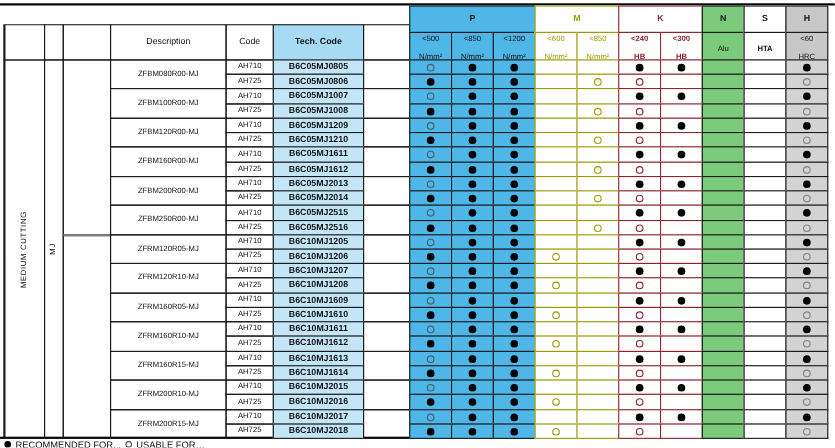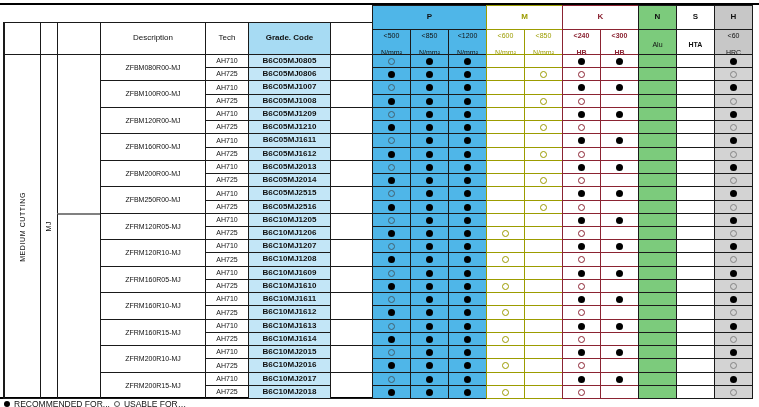--- a/index.html
+++ b/index.html
@@ -34,24 +34,24 @@
       </div>
       <div class="cell" style="left: 57px; top: 54px; width: 44px; height: 160px;"></div>
       <div class="cell" style="left: 57px; top: 213px; width: 44px; height: 186px; border-top: 2px solid rgb(128, 128, 128);"></div>
       <div class="cell" style="left: 3px; top: 22px; width: 38px; height: 33px; border-left-width: 2px;"></div>
       <div class="cell" style="left: 40px; top: 22px; width: 18px; height: 33px;"></div>
       <div class="cell" style="left: 57px; top: 22px; width: 44px; height: 33px;"></div>
       <div class="cell" style="left: 100px; top: 22px; width: 106px; height: 33px;">
         <span class="hdr-txt">Description</span>
       </div>
       <div class="cell" style="left: 205px; top: 22px; width: 44px; height: 33px;">
-        <span class="hdr-txt">Tech</span>
+        <span class="hdr-txt">Code</span>
       </div>
       <div class="cell" style="left: 248px; top: 22px; width: 83px; height: 33px; background: rgb(167, 219, 243); font-weight: bold;">
-        <span class="hdr-txt">Grade. Code</span>
+        <span class="hdr-txt">Tech. Code</span>
       </div>
       <div class="cell" style="left: 330px; top: 22px; width: 43px; height: 33px;"></div>
       <div class="cell" style="left: 372px; top: 5px; width: 115px; height: 25px; background: rgb(79, 182, 232); border-color: rgb(26, 26, 26); color: rgb(17, 17, 17);">
         <span class="grp-letter">P</span>
       </div>
       <div class="cell" style="left: 372px; top: 29px; width: 39px; height: 26px; background: rgb(79, 182, 232); border-color: rgb(26, 26, 26); color: rgb(17, 17, 17);">
         <div><span class="sub-l1">&lt;500</span><br><span class="sub-l2">N/mm²</span></div>
       </div>
       <div class="cell" style="left: 410px; top: 29px; width: 39px; height: 26px; background: rgb(79, 182, 232); border-color: rgb(26, 26, 26); color: rgb(17, 17, 17);">
         <div><span class="sub-l1">&lt;850</span><br><span class="sub-l2">N/mm²</span></div>

